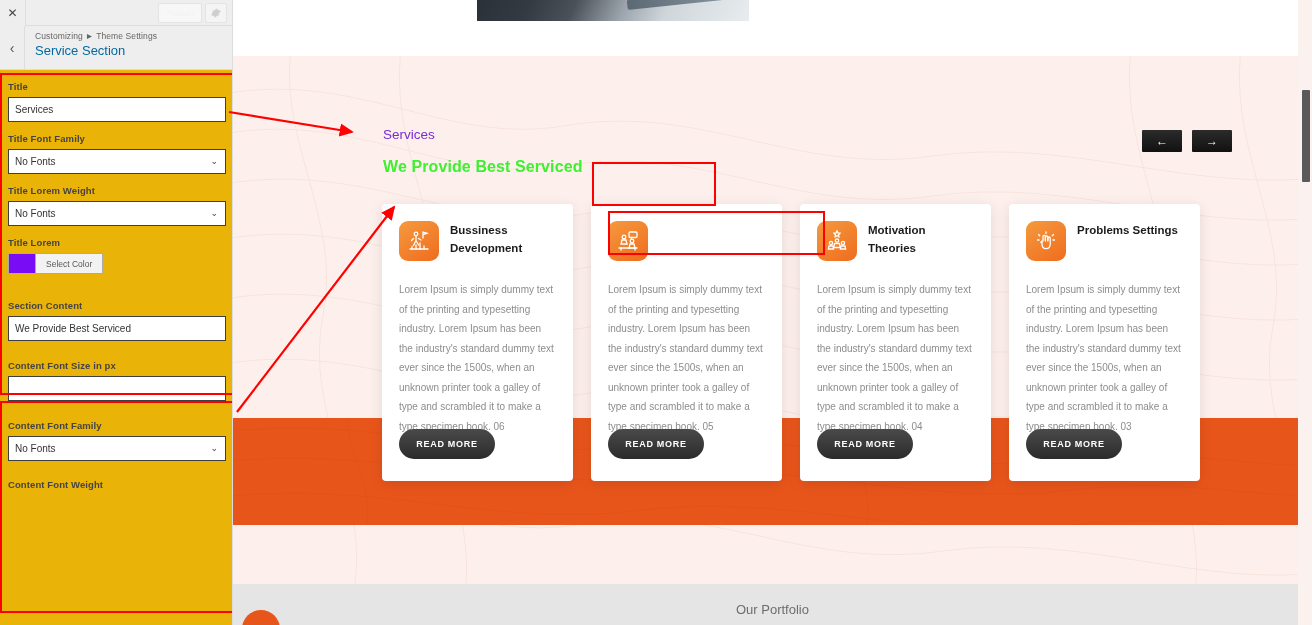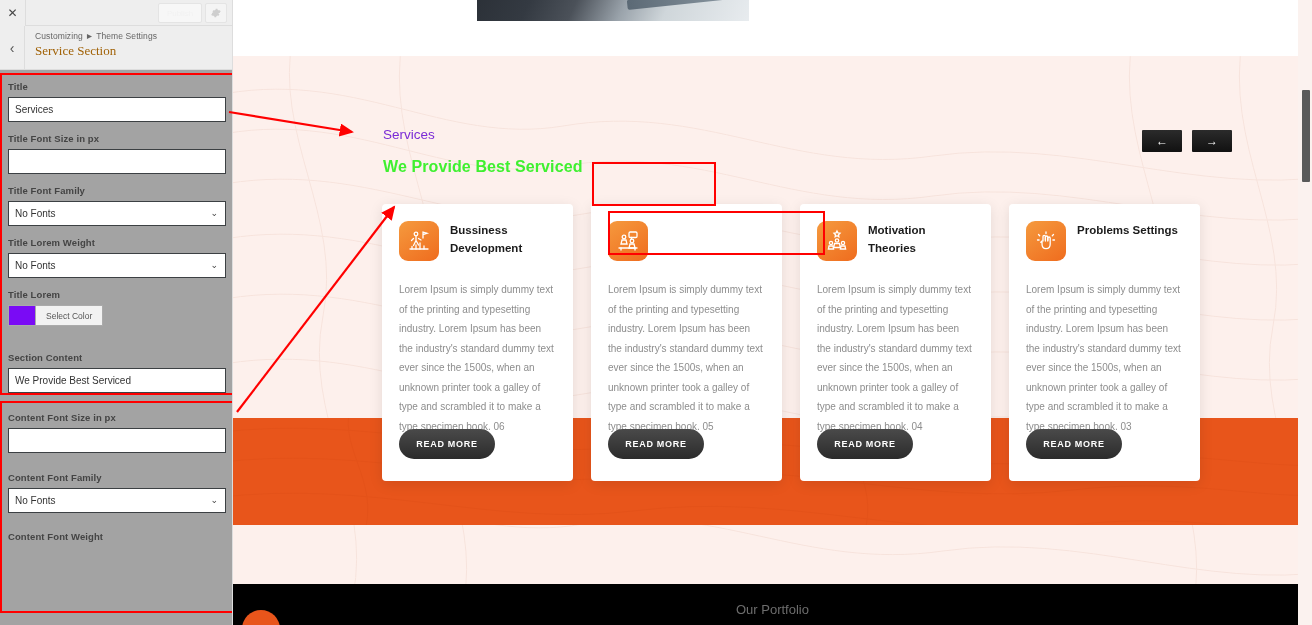--- a/index.html
+++ b/index.html
@@ -71,30 +71,29 @@
     font-size: 14px; color: #555;
     border-right: 1px solid #ddd;
     cursor: pointer;
   }
   .header-text { padding: 5px 0 0 10px; }
   .breadcrumb {
     font-size: 8.5px; color: #666; letter-spacing: .1px;
     white-space: nowrap;
   }
   .panel-title {
-    font-size: 13px; color: #a16207;
+    font-size: 13px; color: #0369a1;
     margin-top: 2px; font-weight: 400;
     white-space: nowrap;
-    font-family: Liberation Serif, serif;
   }
 
   .panel-body {
     position: relative;
     height: 555px;
-    background: #a3a3a3;
+    background: #eab308;
     padding: 0 8px;
     overflow: hidden;
   }
 
   .field { margin-top: 11px; }
   .field-label {
     font-size: 9.5px; font-weight: bold; color: #444;
     margin-bottom: 5px; letter-spacing: .1px;
   }
   .field input[type=text] {
@@ -254,21 +253,21 @@
     background: linear-gradient(180deg,#4a4a4a,#2b2b2b);
     color: #fff;
     font-size: 9px; font-weight: bold; letter-spacing: .7px;
     display: flex; align-items: center; justify-content: center;
     cursor: pointer;
   }
 
   .portfolio-area {
     position: absolute; left: 0; top: 584px;
     width: 1079px; height: 41px;
-    background: #000000;
+    background: #e5e5e5;
   }
   .portfolio-title {
     position: absolute; left: 0; right: 0; top: 18px;
     text-align: center;
     font-size: 13px; color: #6d6d6d;
   }
   .orange-circle {
     position: absolute; left: 9px; top: 610px;
     width: 38px; height: 38px;
     border-radius: 50%;
@@ -324,24 +323,20 @@
       </div>
     </div>
 
     <div class="panel-body">
 
       <div class="field">
         <div class="field-label">Title</div>
         <input type="text" value="Services" style="">
       </div>
 
-      <div class="field">
-        <div class="field-label">Title Font Size in px</div>
-        <input type="text" value="" style="">
-      </div>
 
       <div class="field">
         <div class="field-label">Title Font Family</div>
         <div class="select-wrap">
           <select>
             <option>No Fonts</option>
           </select>
           <span class="sel-arrow">⌄</span>
         </div>
       </div>

